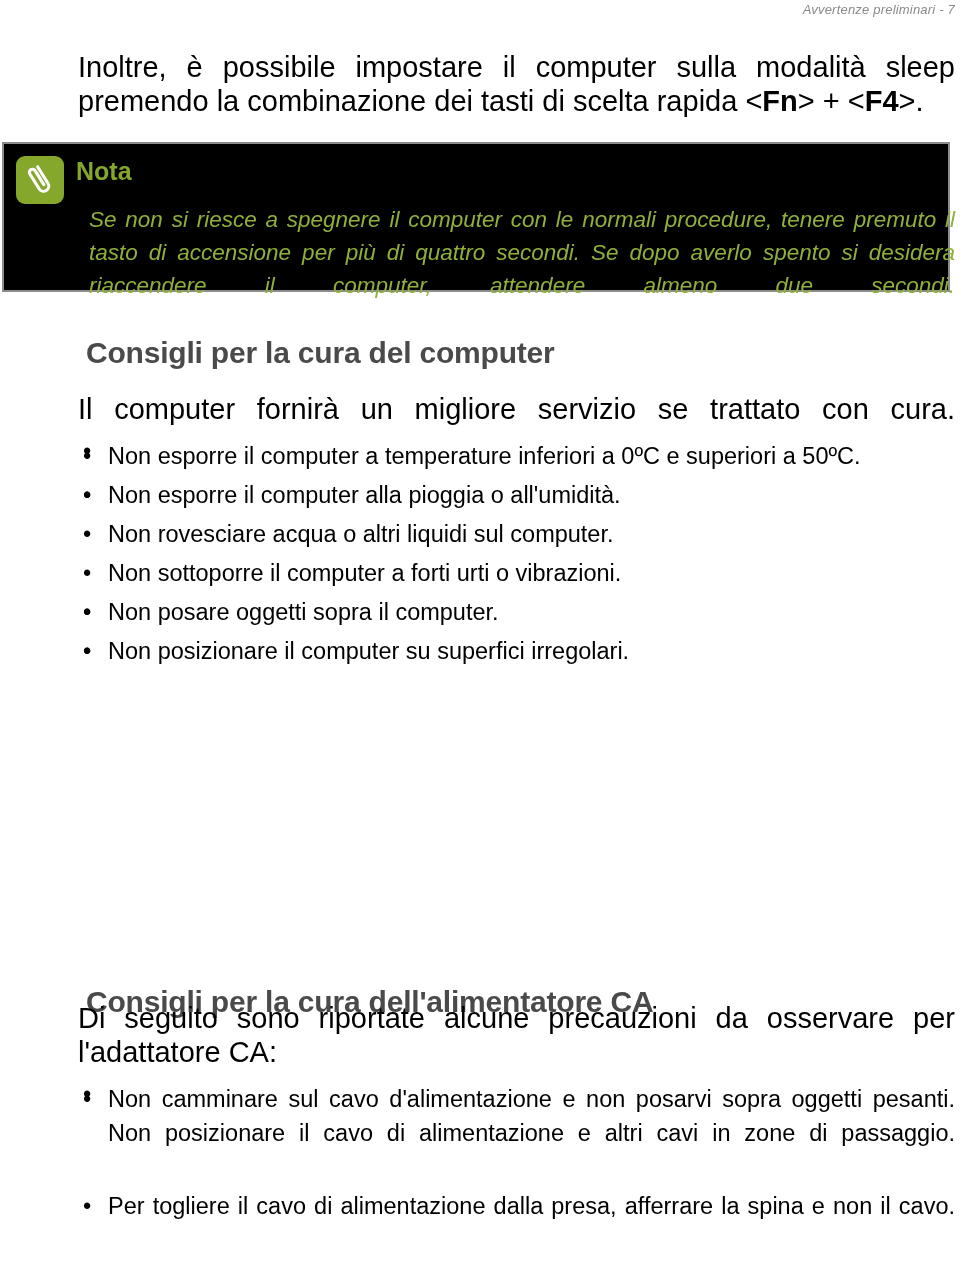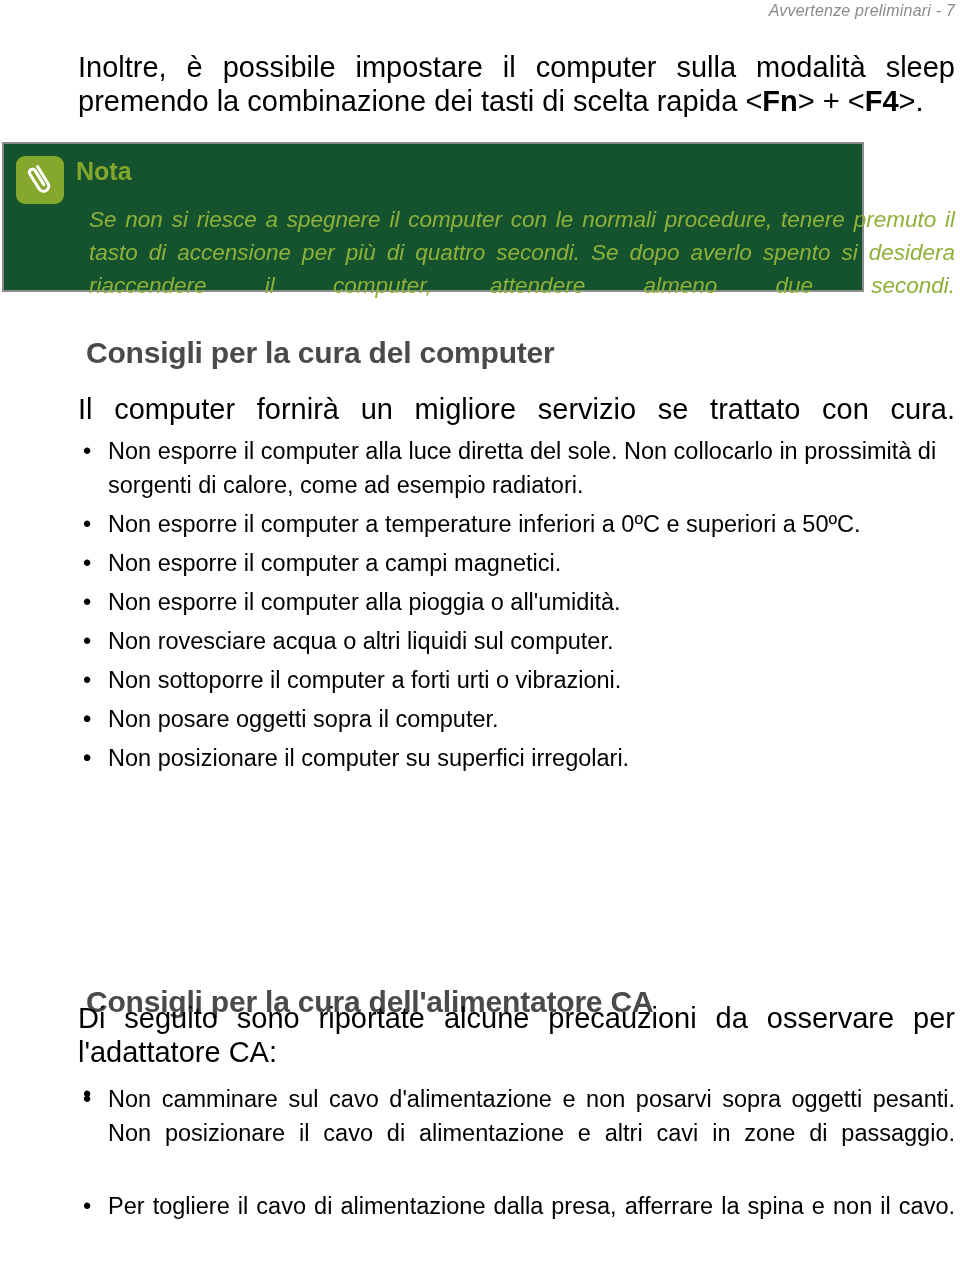--- a/index.html
+++ b/index.html
@@ -17,21 +17,21 @@
   }
 
   
   #page-header {
     position: absolute;
     top: 2px;
     left: 0;
     width: 955px;
     text-align: right;
     font-style: italic;
-    font-size: 16px;
+    font-size: 13px;
     color: #8a8a8a;
     letter-spacing: 0.2px;
     white-space: nowrap;
   }
 
   
   .col {
     position: absolute;
     left: 78px;
     width: 877px;
@@ -52,25 +52,25 @@
 
   .kbd {
     font-weight: bold;
   }
 
   
   #note-box {
     position: absolute;
     left: 2px;
     top: 142px;
-    width: 862px;
+    width: 948px;
     height: 150px;
     box-sizing: border-box;
     border: 2px solid #8c8c8c;
-    background: #14532d;
+    background: #000000;
   }
   #note-icon {
     position: absolute;
     left: 12px;
     top: 12px;
     width: 48px;
     height: 48px;
     border-radius: 9px;
     background: #84a72c;
   }
@@ -176,29 +176,27 @@
 
 <h2 class="section col" style="top: 327px;">Consigli per la cura del computer</h2>
 
 <div class="col" style="top: 392px;">
   <p class="body lastline-left">Il computer fornirà un migliore servizio se trattato con cura.</p>
 </div>
 
 <ul class="bullets col indent-list" style="top: 434px;">
   <li>
     <span class="bullet-dot">•</span>
-    <span class="txt">Non esporre il computer alla luce diretta del sole. Non collocarlo in prossimità di sorgenti di calore, come ad esempio radiatori.</span>
   </li>
   <li>
     <span class="bullet-dot">•</span>
     <span class="txt">Non esporre il computer a temperature inferiori a 0ºC e superiori a 50ºC.</span>
   </li>
   <li>
     <span class="bullet-dot">•</span>
-    <span class="txt">Non esporre il computer a campi magnetici.</span>
   </li>
   <li>
     <span class="bullet-dot">•</span>
     <span class="txt">Non esporre il computer alla pioggia o all'umidità.</span>
   </li>
   <li>
     <span class="bullet-dot">•</span>
     <span class="txt">Non rovesciare acqua o altri liquidi sul computer.</span>
   </li>
   <li>

